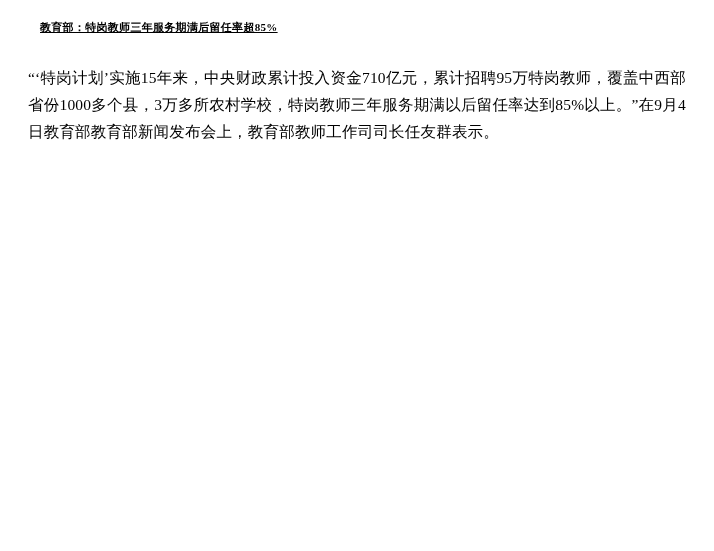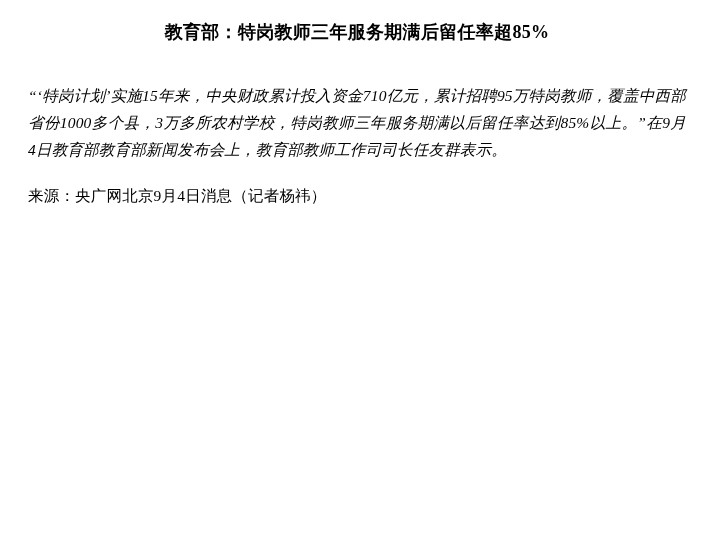--- a/index.html
+++ b/index.html
@@ -16,42 +16,41 @@
   }
   .page {
     position: relative;
     width: 714px;
     height: 551px;
     box-sizing: border-box;
     padding: 0;
     background: #ffffff;
   }
   .headline {
-    text-align: center;
-    font-size: 18px;
+    font-size: 11px;
     font-weight: bold;
     line-height: 1.4;
     margin: 20px 40px 0 40px;
     letter-spacing: 0.3px;
+    text-decoration: underline;
   }
   .article {
     margin: 0 28px 0 28px;
     padding-top: 14px;
   }
   p.para {
     font-size: 15.5px;
     line-height: 1.72;
     margin: 0 0 13px 0;
     text-align: justify;
     text-justify: inter-ideograph;
     letter-spacing: 0.2px;
   }
   p.para.first {
-    margin-top: 24px;
-    font-style: italic;
+    margin-top: 16px;
   }
   .highlight {
     color: #d81f30;
     font-weight: bold;
   }
   p.source {
     font-size: 15.5px;
     line-height: 1.7;
     margin: 20px 0 0 0;
     letter-spacing: 0.2px;
@@ -64,17 +63,16 @@
 
   <h1 class="headline">教育部：特岗教师三年服务期满后留任率超85%</h1>
 
   <div class="article">
 
     <p class="para first">“‘特岗计划’实施15年来，中央财政累计投入资金710亿元，累计招聘95万特岗教师，覆盖中西部省份1000多个县，3万多所农村学校，特岗教师三年服务期满以后留任率达到85%以上。”在9月4日教育部教育部新闻发布会上，教育部教师工作司司长任友群表示。</p>
 
 
 
 
-    <p class="source">来源：央广网北京9月4日消息（记者杨祎）</p>
 
   </div>
 
 </div>
 
 </body></html>

